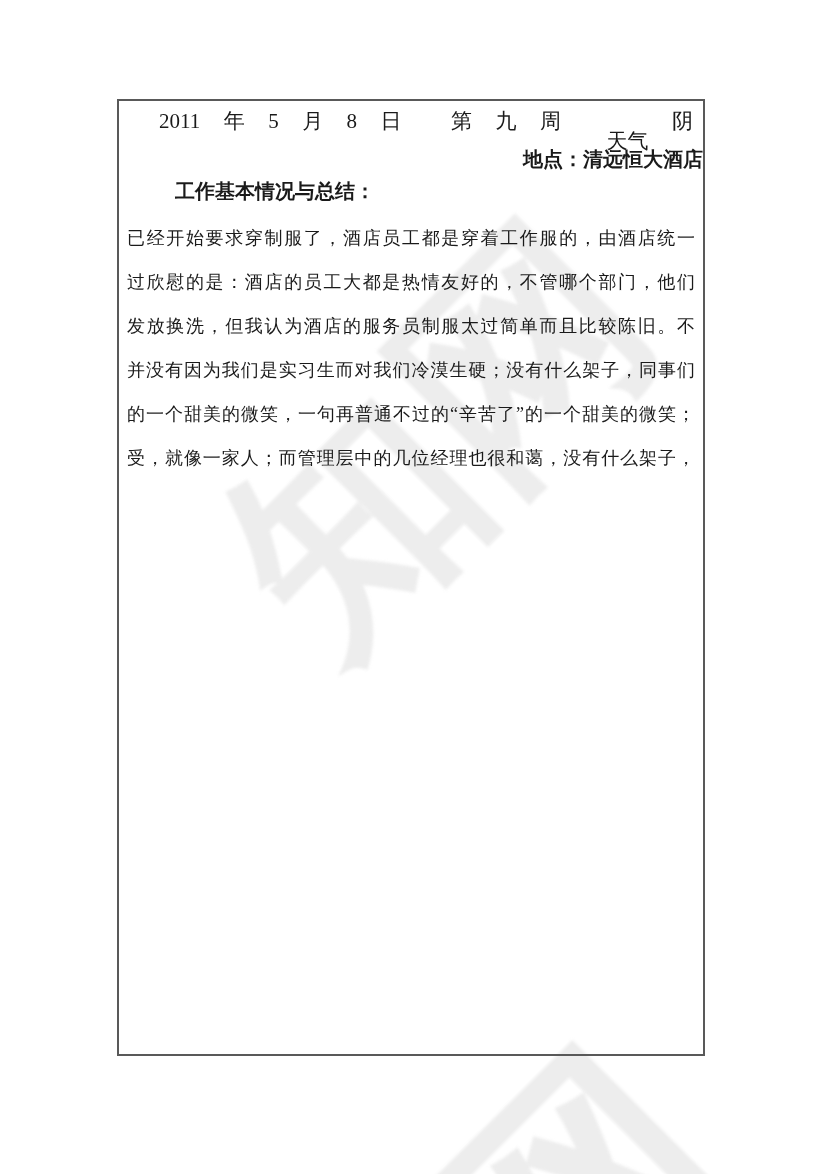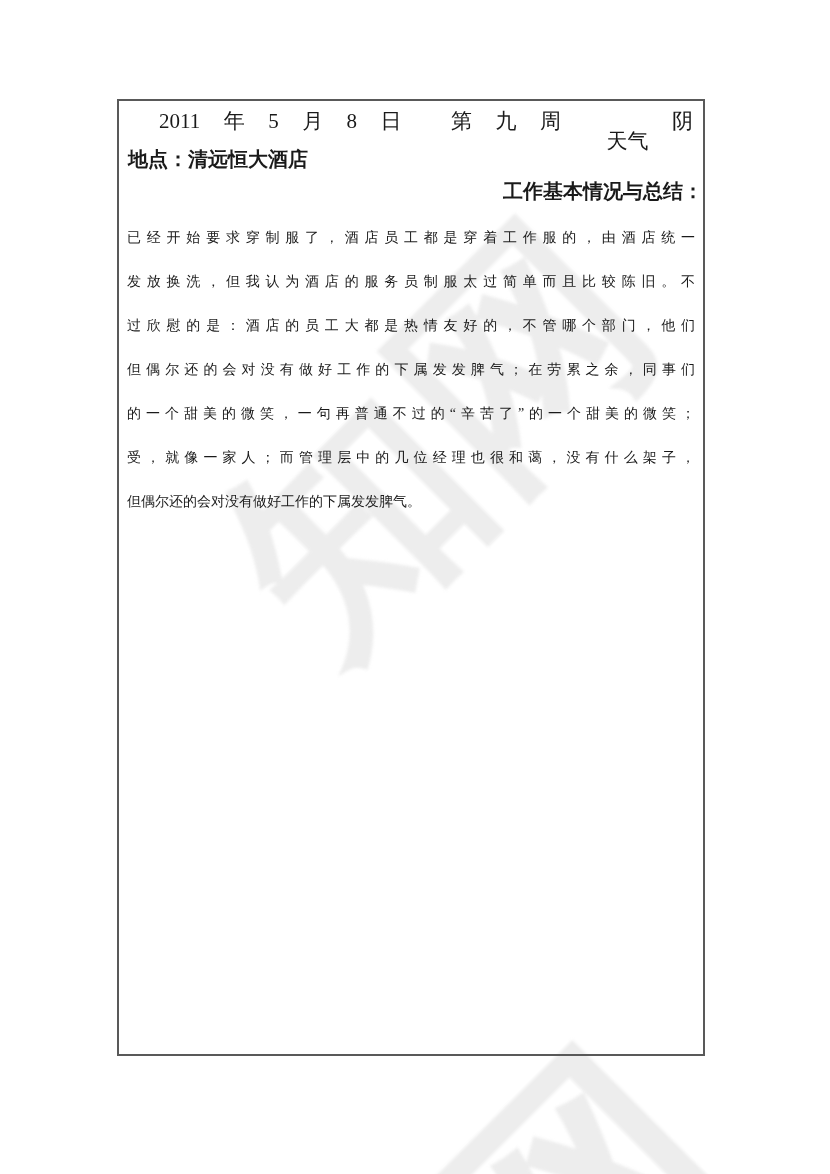--- a/index.html
+++ b/index.html
@@ -52,33 +52,33 @@
   .hdr-tok { flex: 0 0 auto; }
   .hdr-tok:nth-child(7)  { margin-left: 26px; }  
   .hdr-tok:nth-child(10) { margin-left: 22px; margin-top: 40px; }  
 
   .location-line {
     margin-top: 12px;
     padding-left: 9px;
     font-size: 20px;
     font-weight: bold;
     line-height: 24px;
+    text-align: right;
   }
   .section-title {
     margin-top: 8px;
     padding-left: 56px;
     font-size: 20px;
     font-weight: bold;
     line-height: 24px;
-    text-align: right;
   }
   .journal-body {
     margin-top: 13px;
     padding: 0 8px;
-    font-size: 14px;
+    font-size: 18px;
   }
   .body-line {
     line-height: 44px;
     height: 44px;
     text-align: justify;
     text-align-last: justify;
     overflow: hidden;
   }
   .body-line.last {
     text-align-last: left;
@@ -107,22 +107,21 @@
       <span class="hdr-tok">天气</span>
       <span class="hdr-tok">阴</span>
     </div>
 
     <div class="location-line">地点：清远恒大酒店</div>
 
     <div class="section-title">工作基本情况与总结：</div>
 
     <div class="journal-body">
       <div class="body-line">已经开始要求穿制服了，酒店员工都是穿着工作服的，由酒店统一</div>
+      <div class="body-line">过欣慰的是：酒店的员工大都是热情友好的，不管哪个部门，他们</div>
       <div class="body-line">发放换洗，但我认为酒店的服务员制服太过简单而且比较陈旧。不</div>
-      <div class="body-line">过欣慰的是：酒店的员工大都是热情友好的，不管哪个部门，他们</div>
-      <div class="body-line">但偶尔还的会对没有做好工作的下属发发脾气；在劳累之余，同事们</div>
+      <div class="body-line">并没有因为我们是实习生而对我们冷漠生硬；没有什么架子，同事们</div>
       <div class="body-line">的一个甜美的微笑，一句再普通不过的“辛苦了”的一个甜美的微笑；</div>
       <div class="body-line">受，就像一家人；而管理层中的几位经理也很和蔼，没有什么架子，</div>
-      <div class="body-line last">但偶尔还的会对没有做好工作的下属发发脾气。</div>
     </div>
 
   </div>
 </div>
 
 </body></html>

